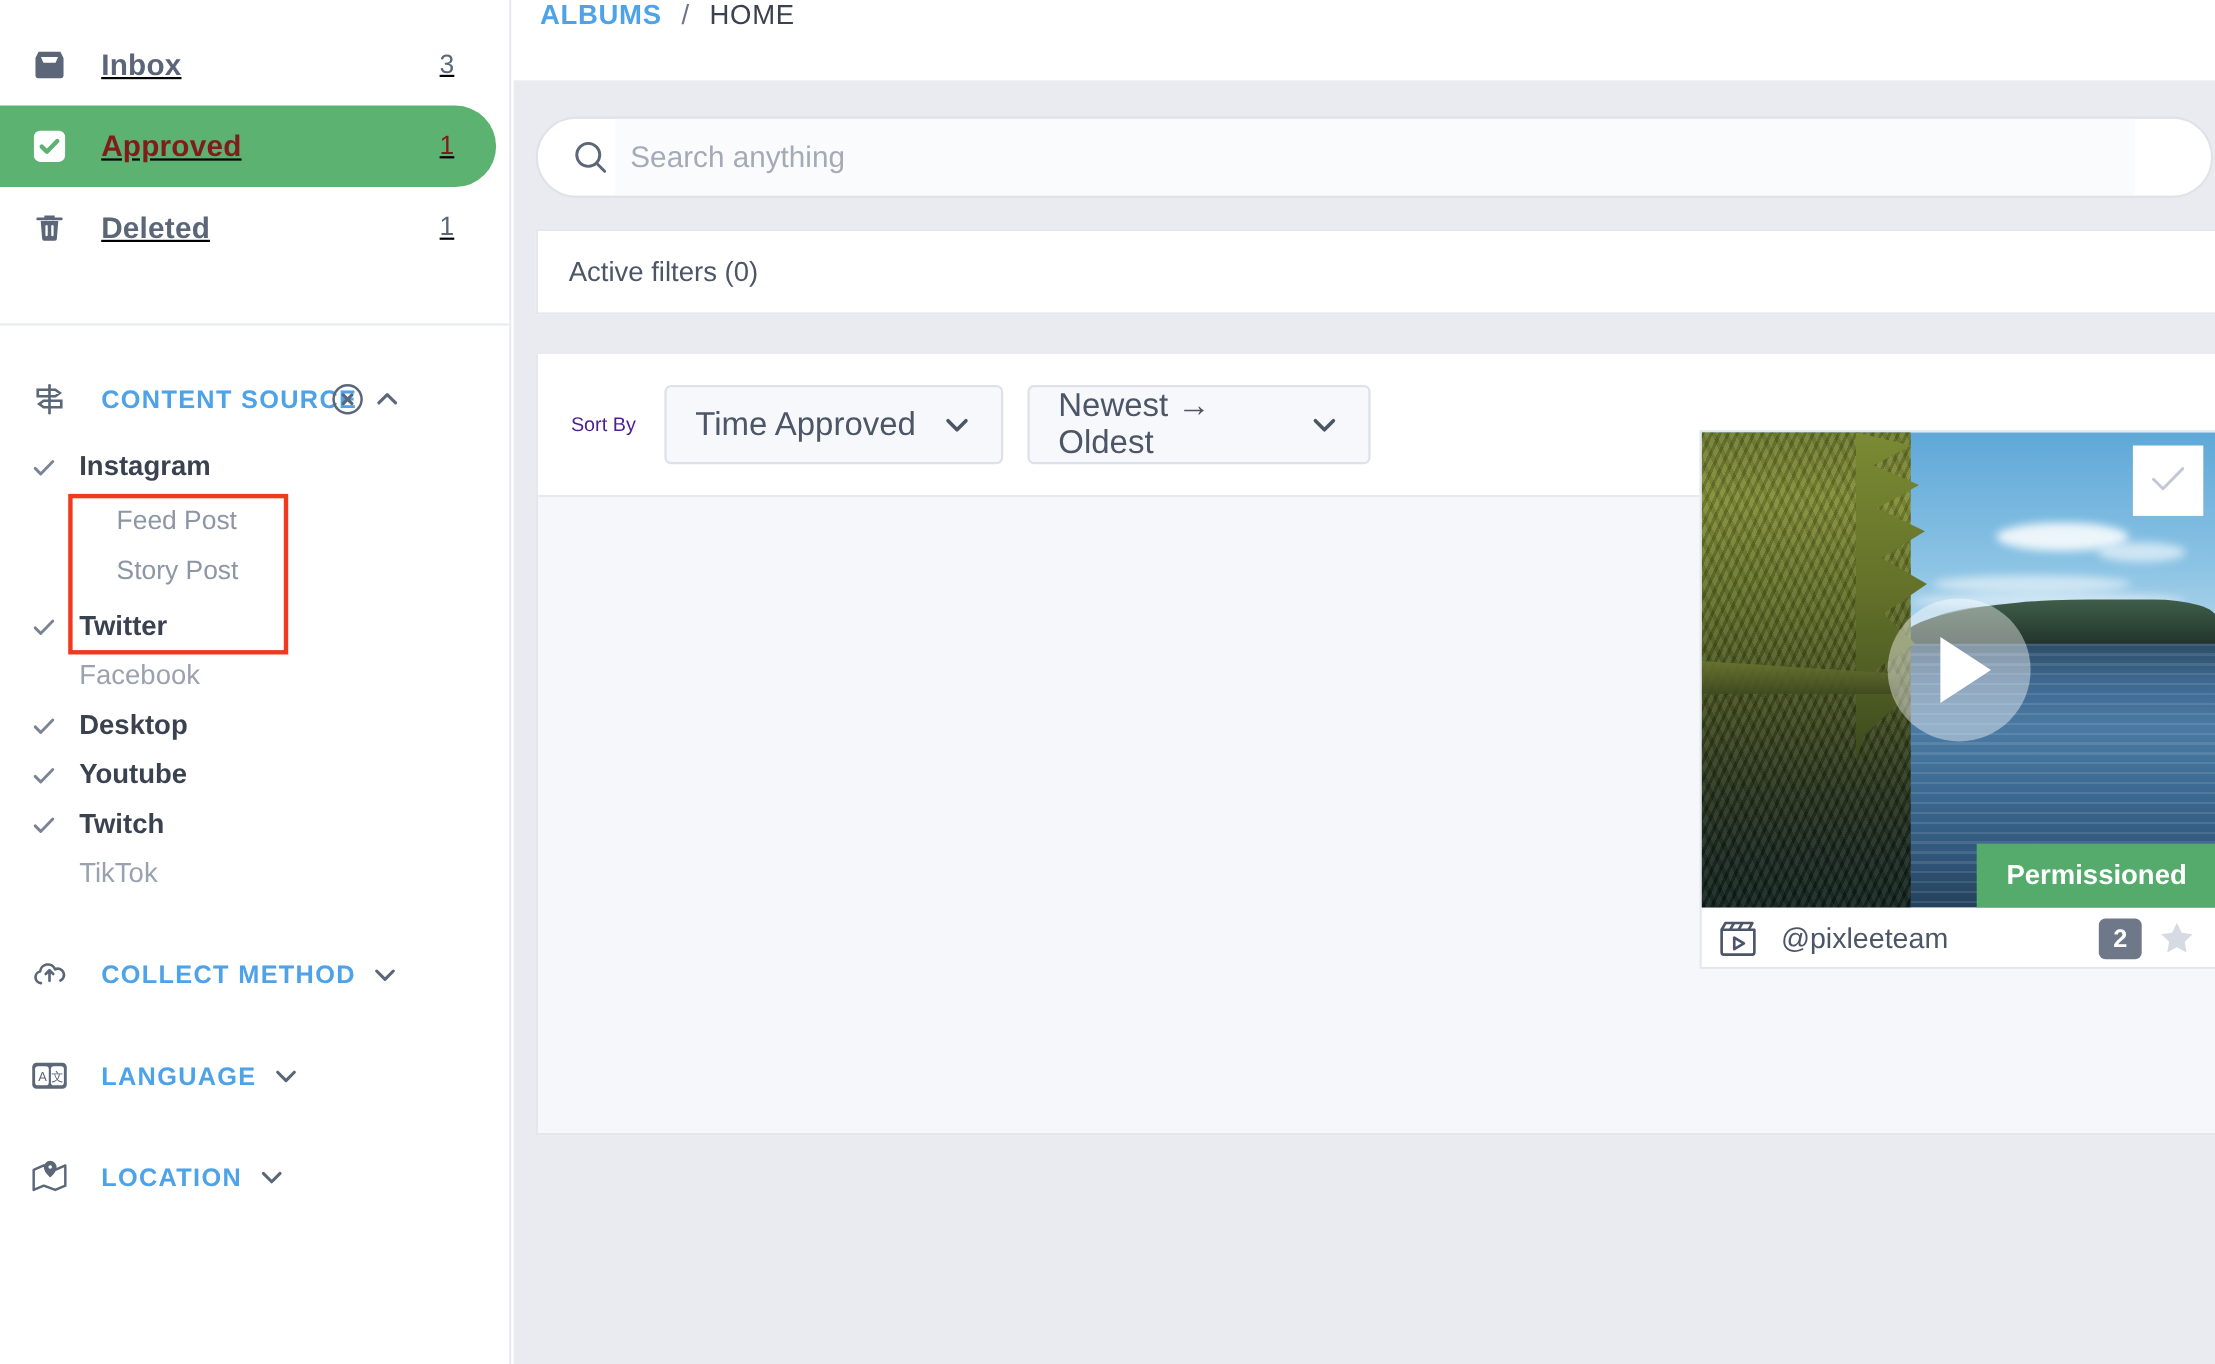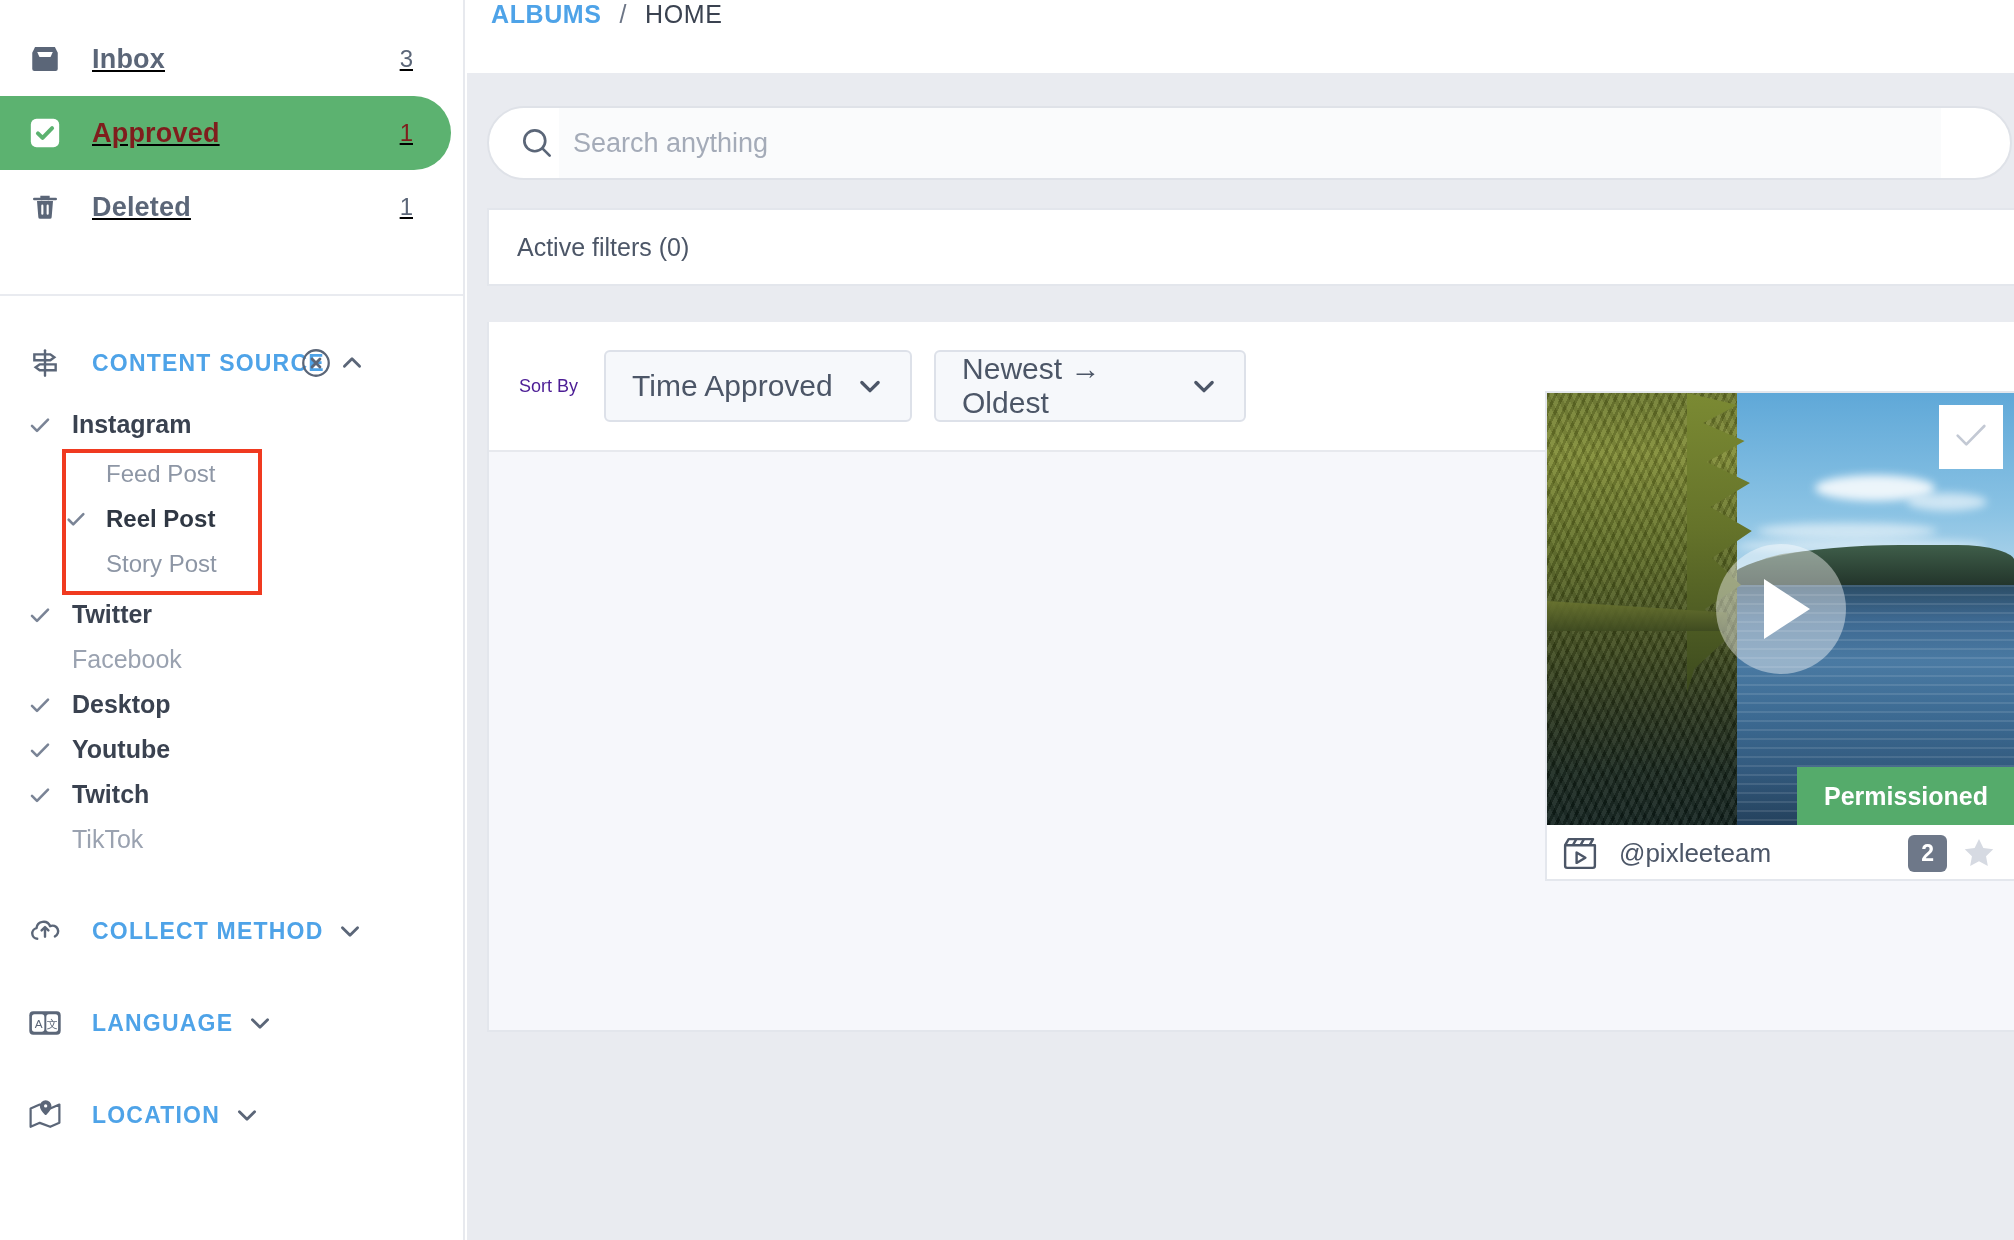--- a/index.html
+++ b/index.html
@@ -287,28 +287,20 @@
         </div>
 
         <div class="sub-wrap">
           <div class="redbox"></div>
 
           <div class="sub-row">
             <span class="tick"></span>
             <span class="sub-label">Feed Post</span>
           </div>
 
-          <div class="sub-row on">
-            <span class="tick">
-              <svg width="22" height="22" viewBox="0 0 24 24" fill="none" stroke="#7a8496" stroke-width="2.8" stroke-linecap="round" stroke-linejoin="round">
-                  <path d="M4 12.8l5 5L20 6.6"></path>
-                </svg>
-            </span>
-            <span class="sub-label">Reel Post</span>
-          </div>
 
           <div class="sub-row">
             <span class="tick"></span>
             <span class="sub-label">Story Post</span>
           </div>
         </div>
 
         <div class="src-row">
           <span class="tick">
             <svg width="24" height="24" viewBox="0 0 24 24" fill="none" stroke="#7a8496" stroke-width="2.6" stroke-linecap="round" stroke-linejoin="round">

